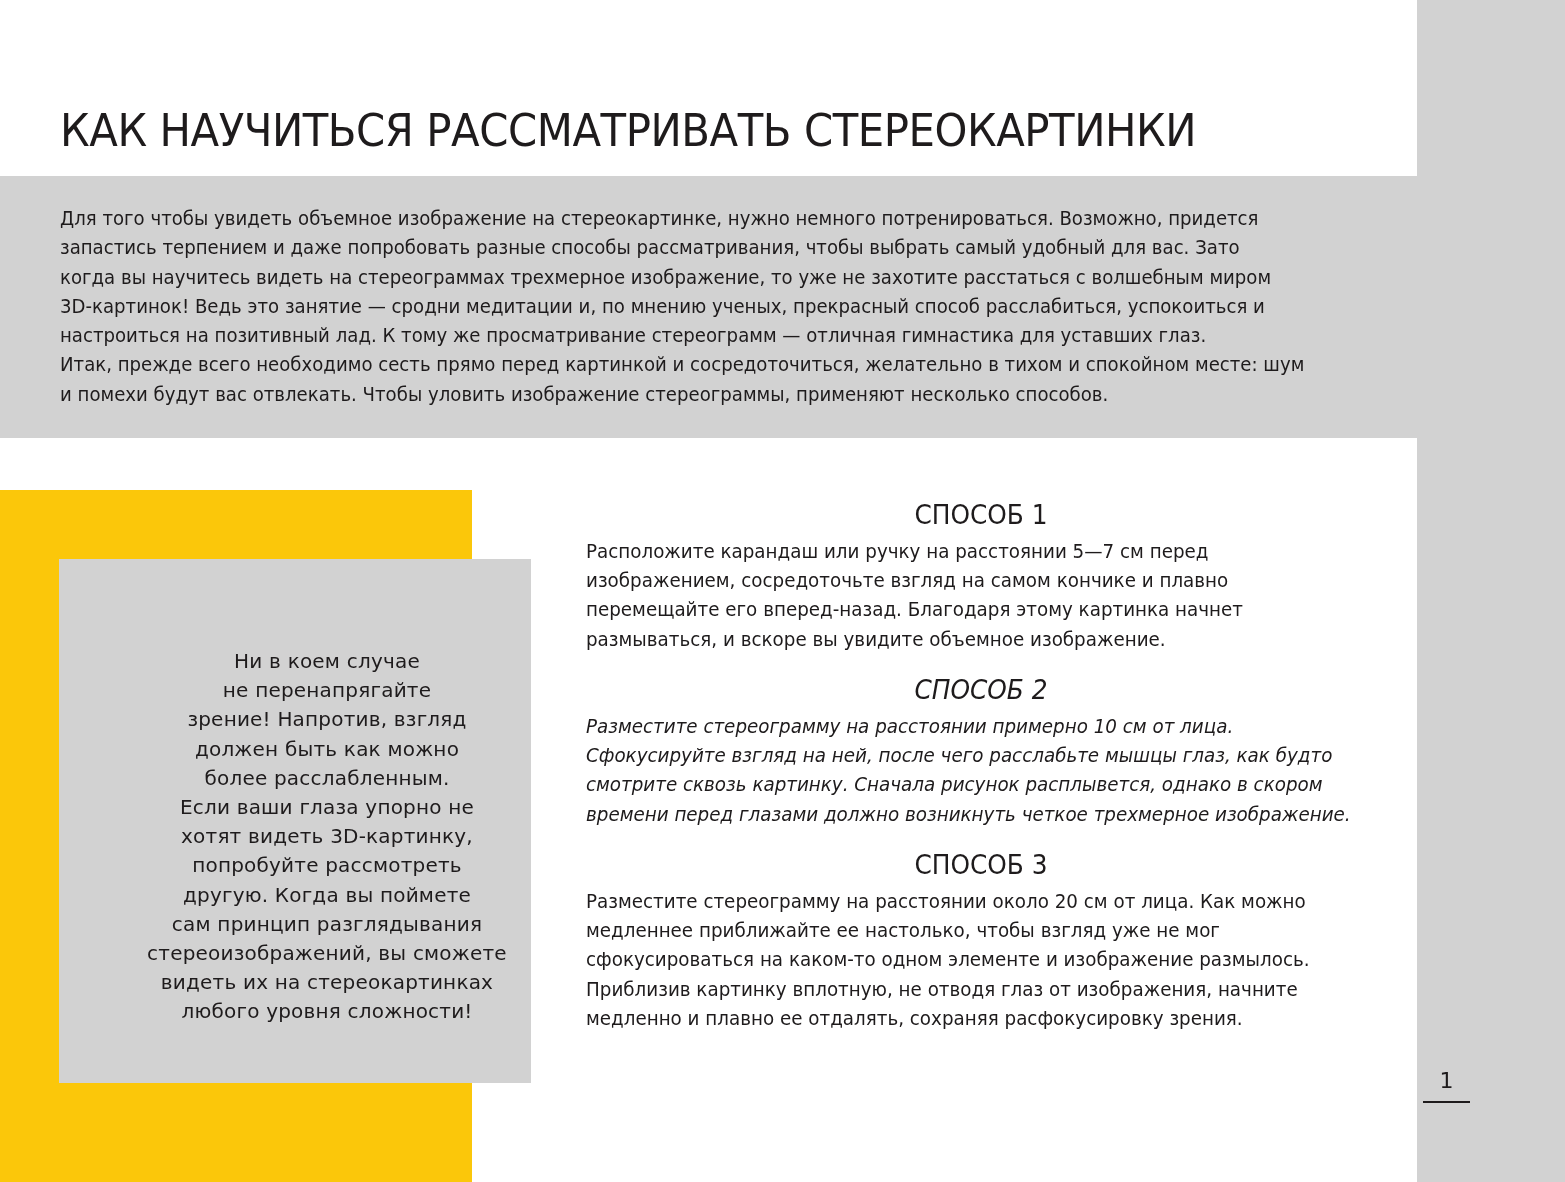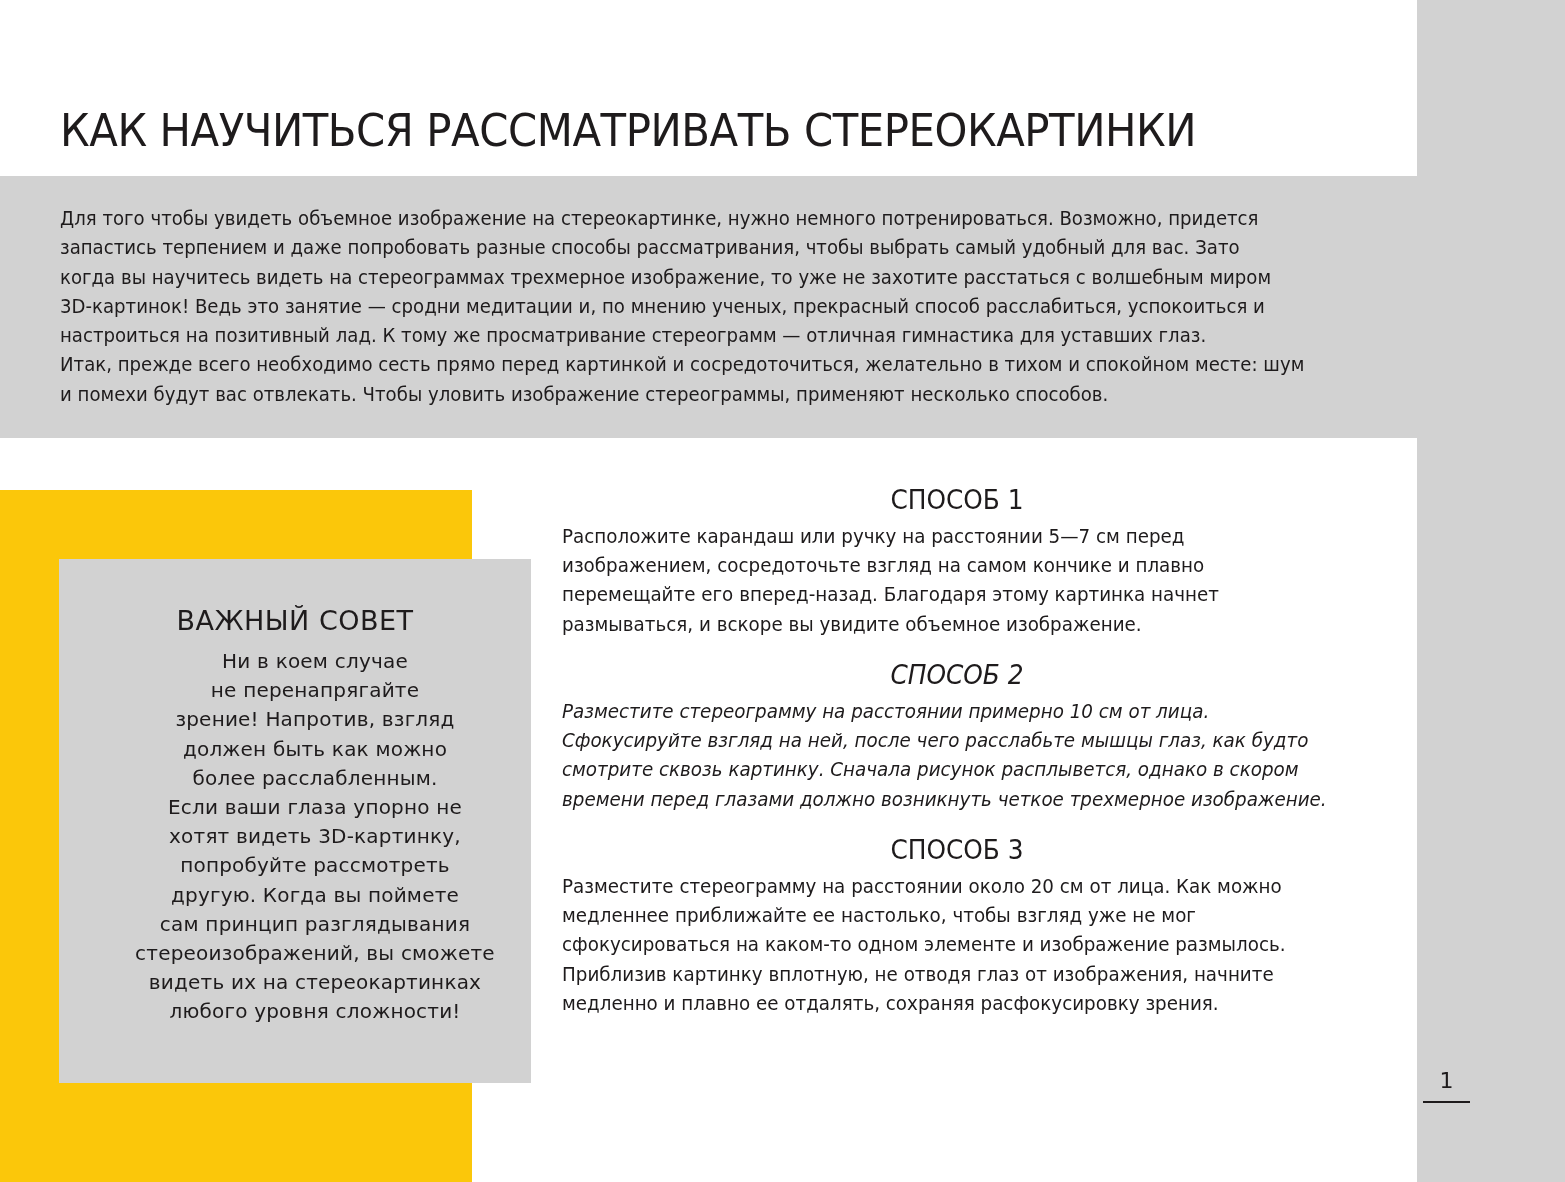--- a/index.html
+++ b/index.html
@@ -21,24 +21,24 @@
     font-size: 19.5px; line-height: 29.3px; white-space: pre-line;
     transform: scaleX(0.93); transform-origin: left top;
   }
   .yellow-block { position: absolute; left: 0; top: 490px; width: 472px; height: 692px; background: #fbc70a; }
   .tip-box { position: absolute; left: 59px; top: 559px; width: 472px; height: 524px; background: #d2d2d2; }
   .tip-title {
     position: absolute; left: 0; top: 46px; width: 472px; margin: 0; text-align: center;
     font-weight: normal; font-size: 27px; line-height: 32px; letter-spacing: 0.5px;
   }
   .tip-text {
-    position: absolute; left: 0; top: 88px; width: 512px; text-align: center;
+    position: absolute; left: 12px; top: 88px; width: 512px; text-align: center;
     font-size: 20px; line-height: 29.2px; white-space: pre-line; letter-spacing: 0.2px;
   }
-  .method { position: absolute; left: 562px; width: 850px; }
+  .method { position: absolute; left: 586px; width: 850px; margin-top: 15px; }
   .method h2 {
     margin: 0; text-align: center; width: 790px; font-weight: normal;
     font-size: 27px; line-height: 32px; transform: scaleX(0.92);
   }
   .method p {
     margin: 6px 0 0 0; font-size: 20px; line-height: 29.2px; white-space: pre-line; width: 900px;
     transform: scaleX(0.915); transform-origin: left top;
   }
   .m1 { top: 484px; }
   .m2 { top: 659px; font-style: italic; }
@@ -61,21 +61,20 @@
 запастись терпением и даже попробовать разные способы рассматривания, чтобы выбрать самый удобный для вас. Зато
 когда вы научитесь видеть на стереограммах трехмерное изображение, то уже не захотите расстаться с волшебным миром
 3D-картинок! Ведь это занятие — сродни медитации и, по мнению ученых, прекрасный способ расслабиться, успокоиться и
 настроиться на позитивный лад. К тому же просматривание стереограмм — отличная гимнастика для уставших глаз.
 Итак, прежде всего необходимо сесть прямо перед картинкой и сосредоточиться, желательно в тихом и спокойном месте: шум
 и помехи будут вас отвлекать. Чтобы уловить изображение стереограммы, применяют несколько способов.</div>
 
 <div class="yellow-block"></div>
 
 <div class="tip-box">
-  <h2 class="tip-title">ВАЖНЫЙ СОВЕТ</h2>
   <div class="tip-text">Ни в коем случае
 не перенапрягайте
 зрение! Напротив, взгляд
 должен быть как можно
 более расслабленным.
 Если ваши глаза упорно не
 хотят видеть 3D-картинку,
 попробуйте рассмотреть
 другую. Когда вы поймете
 сам принцип разглядывания

